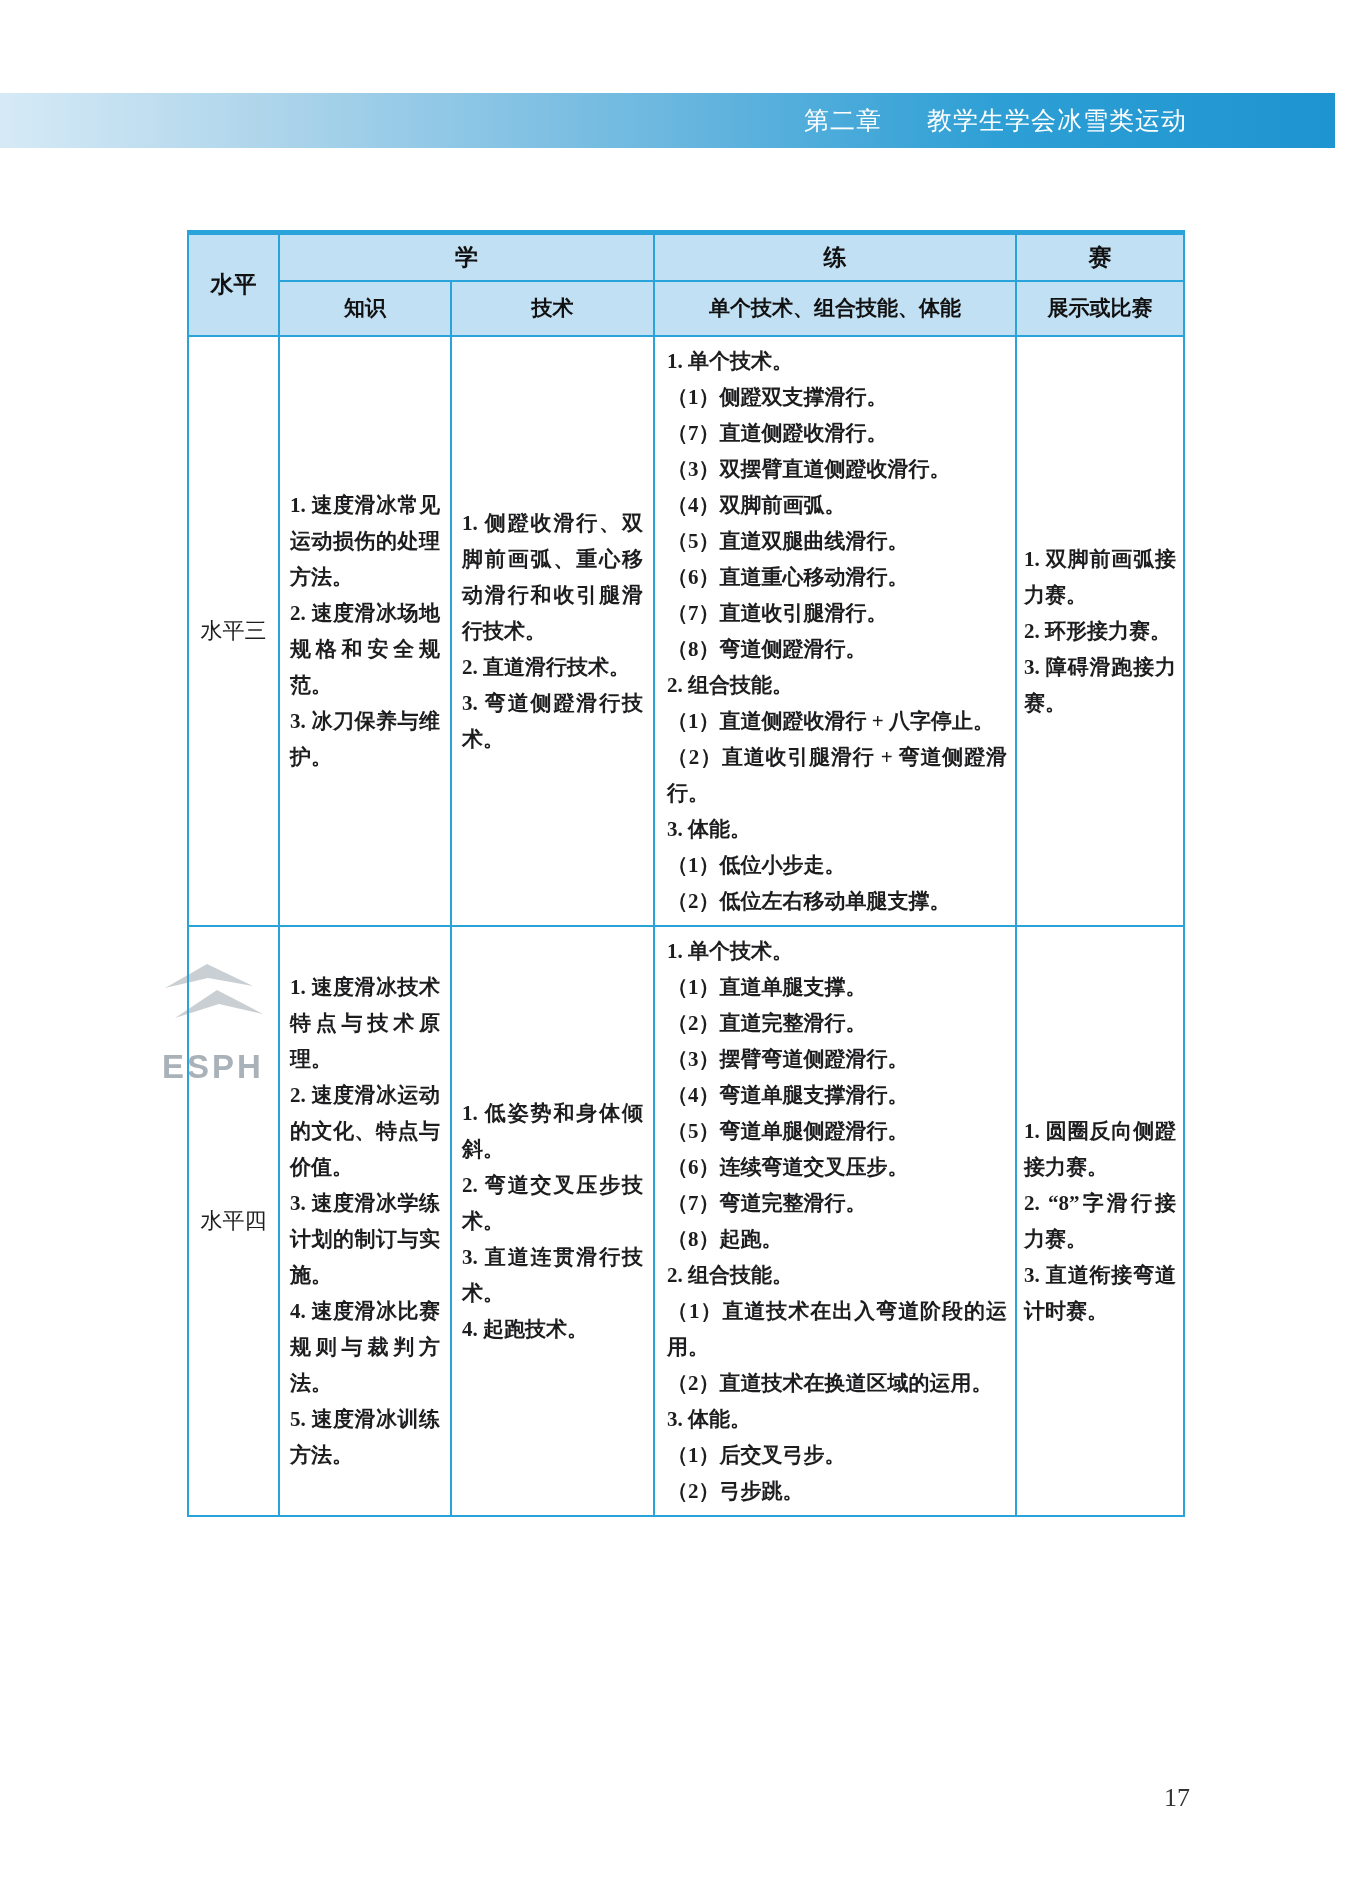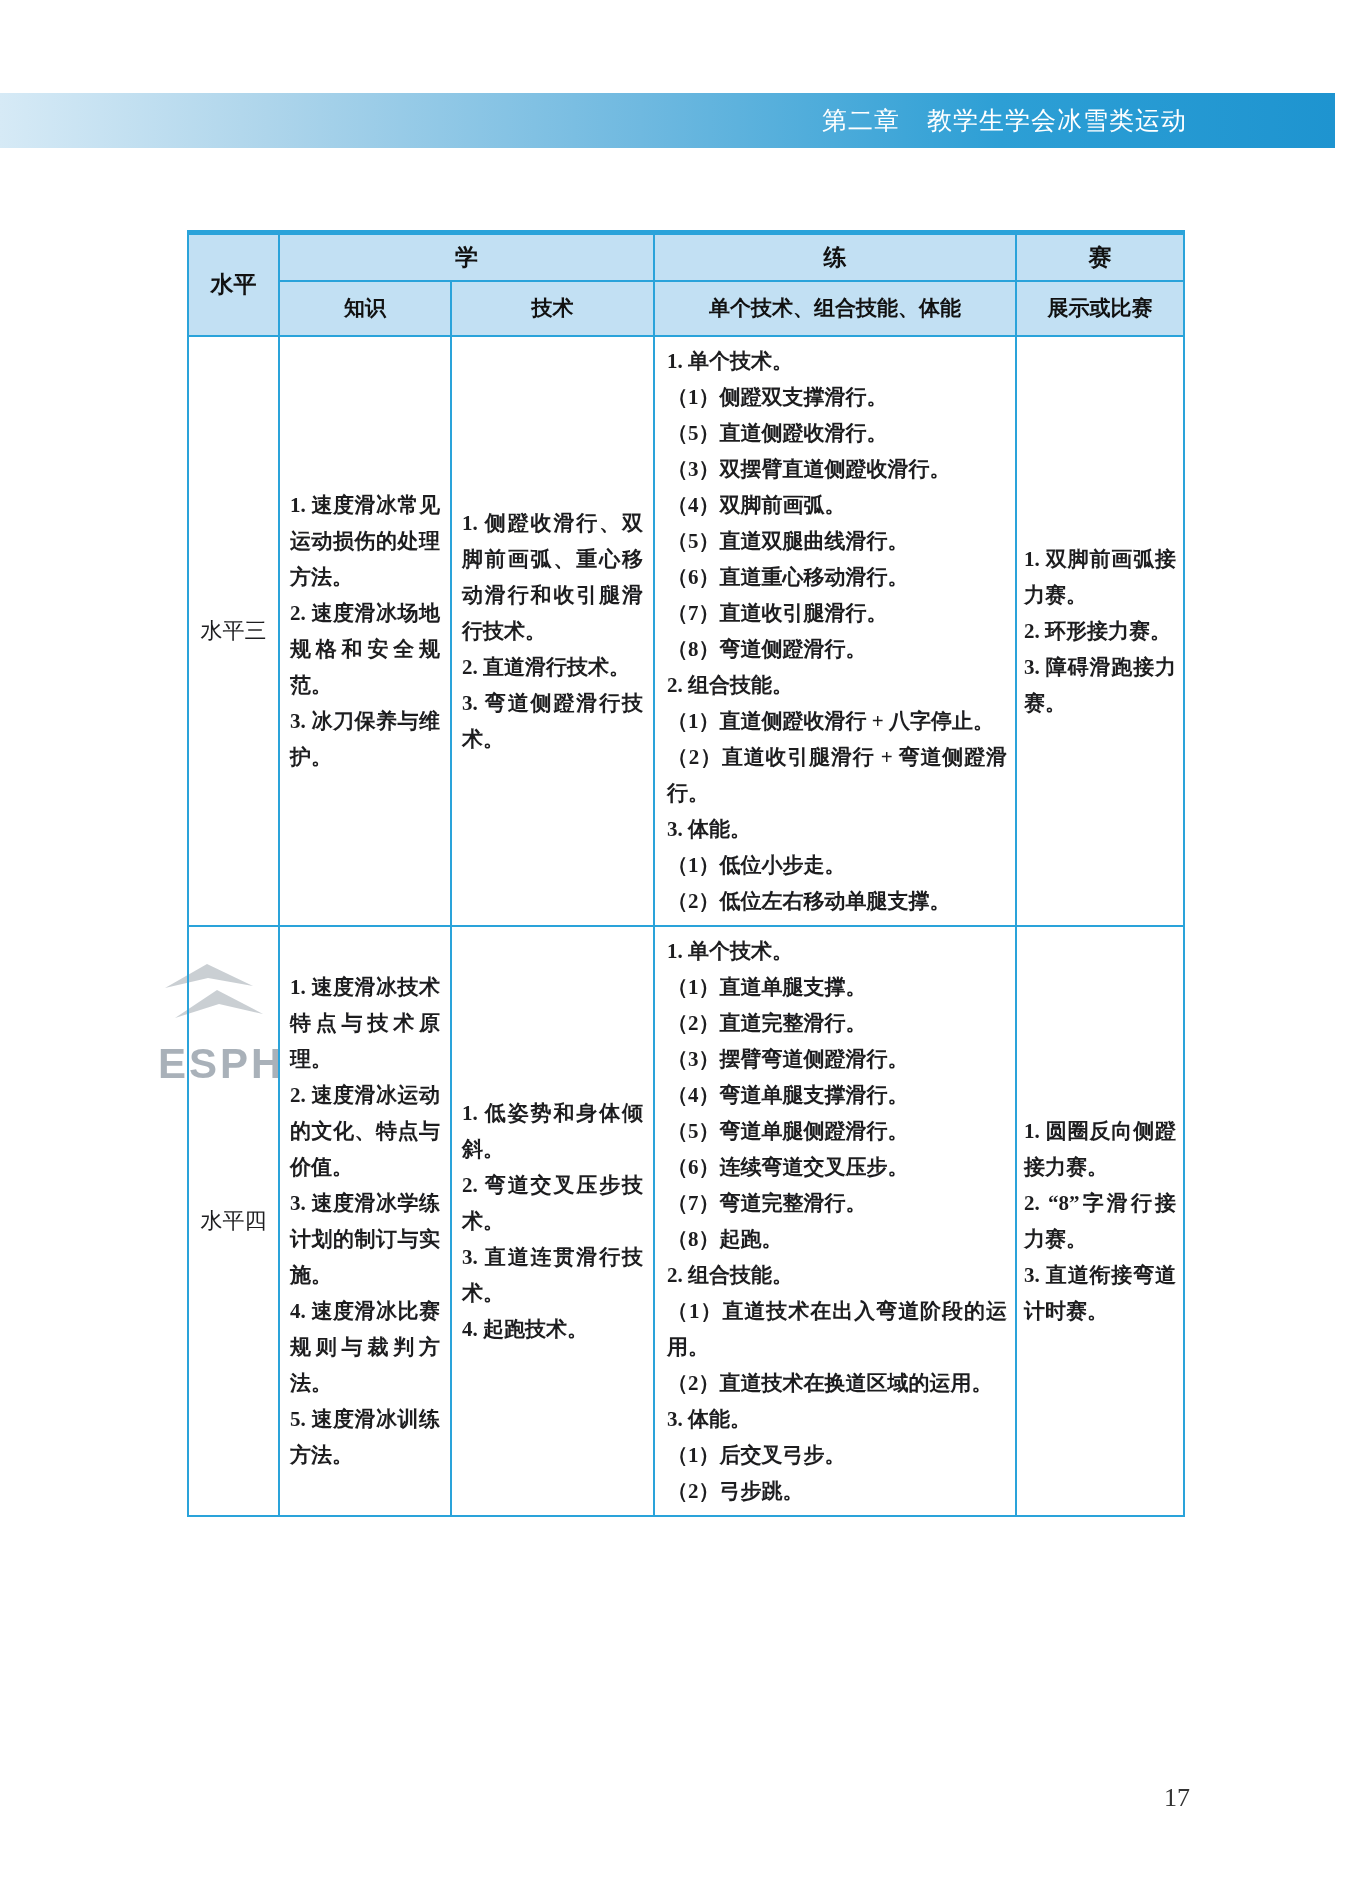--- a/index.html
+++ b/index.html
@@ -16,36 +16,36 @@
   .chapter-bar{
     position:absolute;left:0;top:93px;width:1335px;height:55px;
     background:linear-gradient(90deg,
       var(--bar-start,#d6eaf6) 0%, #aed5eb 20%, #6fb9e0 48%,
       #2d9fd5 75%, var(--bar-end,#1e94d0) 100%);
     display:flex;align-items:center;justify-content:flex-end;
     padding-right:148px;box-sizing:border-box;
     font-family:"Liberation Sans","DejaVu Sans",sans-serif;
     color:#ffffff;font-size:25px;letter-spacing:1px;
   }
-  .chapter-bar .chapter-title{margin-left:27px;}
+  .chapter-bar .chapter-title{margin-left:45px;}
 
   
   .continued{
     position:absolute;top:190px;right:206px;
     font-size:21px;letter-spacing:2px;color:#222;margin-top:48px;
   }
 
   
   .watermark{position:absolute;left:0;top:0;width:100%;height:100%;z-index:1;pointer-events:none;}
   .wm-logo{position:absolute;left:158px;top:962px;width:110px;text-align:center;}
   .wm-logo svg{display:block;margin:0 auto;opacity:.55;}
   .wm-logo-text{
     font-family:"Liberation Sans","DejaVu Sans",sans-serif;
-    font-weight:bold;font-size:42px;letter-spacing:3px;
-    color:rgba(148,158,168,.8);margin-top:4px;
+    font-weight:bold;font-size:33px;letter-spacing:3px;
+    color:rgba(148,158,168,.8);margin-top:12px;
   }
   .wm-text{
     position:absolute;left:268px;top:1018px;width:980px;
     font-size:150px;line-height:220px;letter-spacing:-12px;
     font-style:italic;white-space:nowrap;
     color:rgba(148,160,172,.32);
   }
 
   
   table.sched{
@@ -144,21 +144,21 @@
           <div class="para">3. 冰刀保养与维护。</div>
         </td>
         <td class="cell technique">
           <div class="para">1. 侧蹬收滑行、双脚前画弧、重心移动滑行和收引腿滑行技术。</div>
           <div class="para">2. 直道滑行技术。</div>
           <div class="para">3. 弯道侧蹬滑行技术。</div>
         </td>
         <td class="cell practice">
           <div class="para">1. 单个技术。</div>
           <div class="para">（1）侧蹬双支撑滑行。</div>
-          <div class="para">（5）直道侧蹬收滑行。</div>
+          <div class="para">（7）直道侧蹬收滑行。</div>
           <div class="para">（3）双摆臂直道侧蹬收滑行。</div>
           <div class="para">（4）双脚前画弧。</div>
           <div class="para">（5）直道双腿曲线滑行。</div>
           <div class="para">（6）直道重心移动滑行。</div>
           <div class="para">（7）直道收引腿滑行。</div>
           <div class="para">（8）弯道侧蹬滑行。</div>
           <div class="para">2. 组合技能。</div>
           <div class="para">（1）直道侧蹬收滑行 + 八字停止。</div>
           <div class="para">（2）直道收引腿滑行 + 弯道侧蹬滑行。</div>
           <div class="para">3. 体能。</div>

